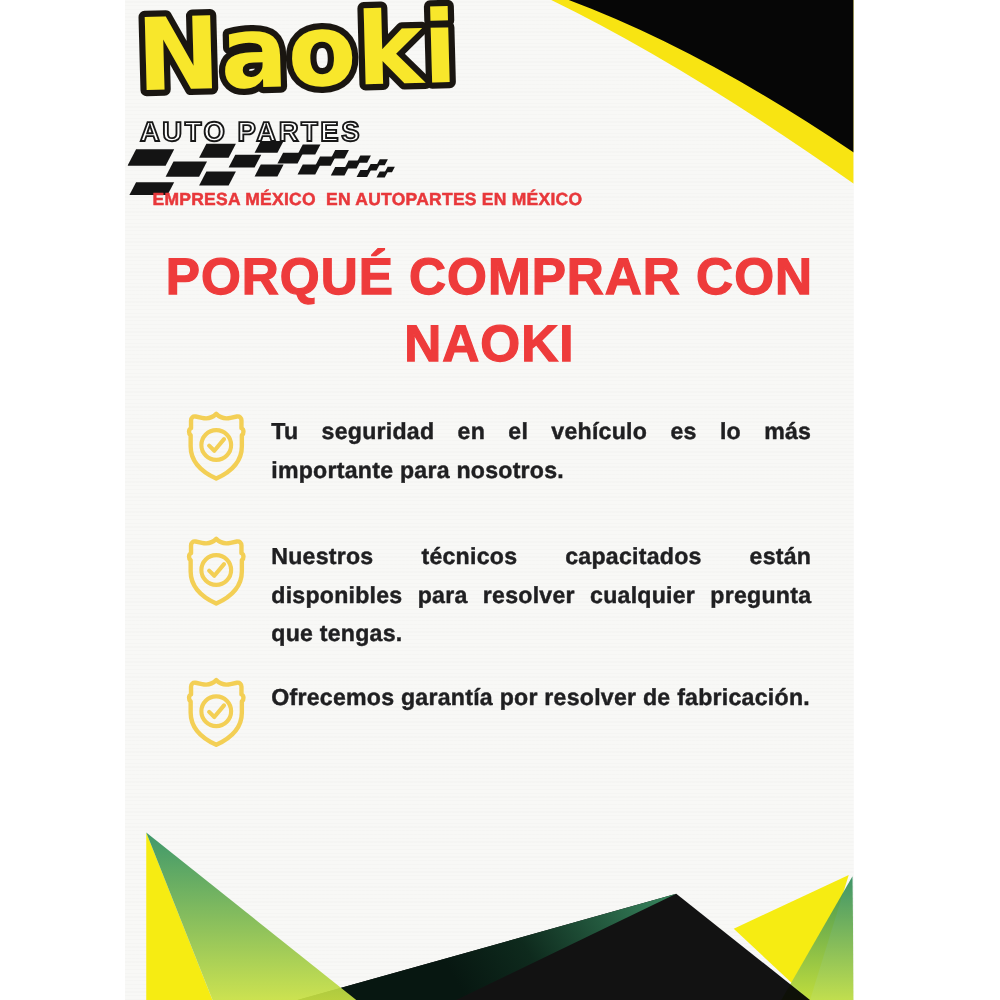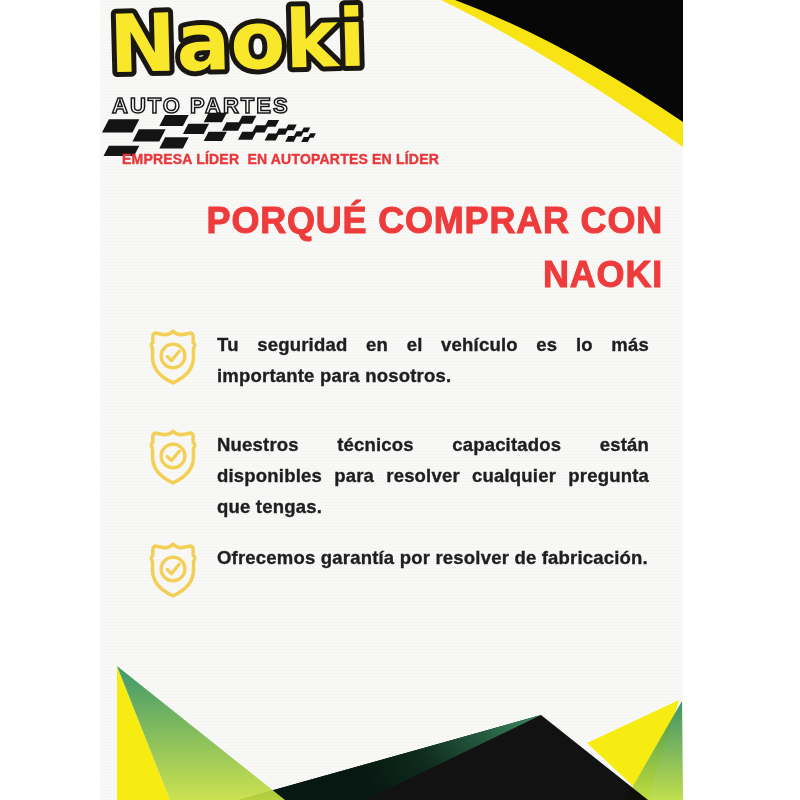--- a/index.html
+++ b/index.html
@@ -15,22 +15,22 @@
   .flag-wrap  { position:absolute; left:2px; top:112px; width:254px; height:44px; }
   .tagline { position:absolute; left:22px; top:151px; font-size:14px; font-weight:bold;
              color:#e8383b; letter-spacing:0.2px; white-space:pre; -webkit-text-stroke:0.4px #e8383b; }
 
   
   .decor-top, .decor-bottom { position:absolute; left:0; width:583px; pointer-events:none; }
   .decor-top { top:0; height:150px; }
   .decor-bottom { bottom:0; height:160px; }
 
   
-  .heading { position:absolute; left:20px; top:194px; width:543px; text-align:right;
-             color:#ee3b3b; font-weight:bold; font-size:36px; line-height:54px;
+  .heading { position:absolute; left:20px; top:194px; width:543px; text-align:center;
+             color:#ee3b3b; font-weight:bold; font-size:41px; line-height:54px;
              letter-spacing:0.8px; -webkit-text-stroke:1px #ee3b3b; }
 
   
   .benefit { position:absolute; left:48px; width:505px; display:flex; gap:19px; }
   .benefit-1 { top:327px; }
   .benefit-2 { top:427px; }
   .benefit-3 { top:540px; }
   .benefit-icon { flex:0 0 50px; width:50px; height:60px; }
   .benefit-text { width:432px; font-size:18.5px; font-weight:bold; color:#1f1f21;
                   line-height:31px; letter-spacing:0.2px; text-align:justify; text-align-last:left;
@@ -72,21 +72,21 @@
         <polygon points="98.13335771537768,14.737939716476111 104.60677916187721,14.737939716476111 102.52824272567008,19.356909574714166 96.05482127917055,19.356909574714166" fill="#141414"></polygon>
         <polygon points="104.44049624698064,11.249452269579011 110.13710711990024,11.249452269579011 108.22485359858968,15.498904539158023 102.52824272567008,15.498904539158023" fill="#141414"></polygon>
         <polygon points="109.98412683819538,8.5 114.99714440636461,8.5 113.23787116675891,12.409496088012691 108.22485359858968,12.409496088012691" fill="#141414"></polygon>
         <polygon points="109.98412683819538,16.318992176025382 114.99714440636461,16.318992176025382 113.23787116675891,20.228488264038074 108.22485359858968,20.228488264038074" fill="#141414"></polygon>
         <polygon points="114.85640254719615,13.096736400971675 119.26785800718508,13.096736400971675 117.64932662674784,16.69347280194335 113.23787116675891,16.69347280194335" fill="#141414"></polygon>
         <polygon points="119.13837549675011,10.5 123.02045630154038,10.5 121.5314074315381,13.808997488893942 117.64932662674784,13.808997488893942" fill="#141414"></polygon>
         <polygon points="119.13837549675011,17.117994977787884 123.02045630154038,17.117994977787884 121.5314074315381,20.426992466681824 117.64932662674784,20.426992466681824" fill="#141414"></polygon>
         <polygon points="122.90133239194019,14.544277689782426 126.31756350015561,14.544277689782426 124.94763853975353,17.588555379564852 121.5314074315381,17.588555379564852" fill="#141414"></polygon>
       </svg>
 
-    <div class="tagline">EMPRESA LÍDER  EN AUTOPARTES EN LÍDER</div>
+    <div class="tagline">EMPRESA MÉXICO  EN AUTOPARTES EN MÉXICO</div>
 
     <div class="heading">
       <div>PORQUÉ COMPRAR CON</div>
       <div>NAOKI</div>
     </div>
 
     <div class="benefit benefit-2">
       <svg class="benefit-icon" viewBox="0 0 48 58" fill="none">
         <path d="M24 4 C27 7 31 8 35 7 L40 6 C42 5.6 43.5 7 43.5 9 L43.5 15 C45.5 16 45.5 19 43.8 20.5 L43.8 29 C43.8 41 35 49 24 54 C13 49 4.2 41 4.2 29 L4.2 20.5 C2.5 19 2.5 16 4.5 15 L4.5 9 C4.5 7 6 5.6 8 6 L13 7 C17 8 21 7 24 4 Z" stroke="#f3cf55" stroke-width="3.4" stroke-linejoin="round"></path>
         <circle cx="24" cy="28" r="11.5" stroke="#f3cf55" stroke-width="3.2"></circle>

